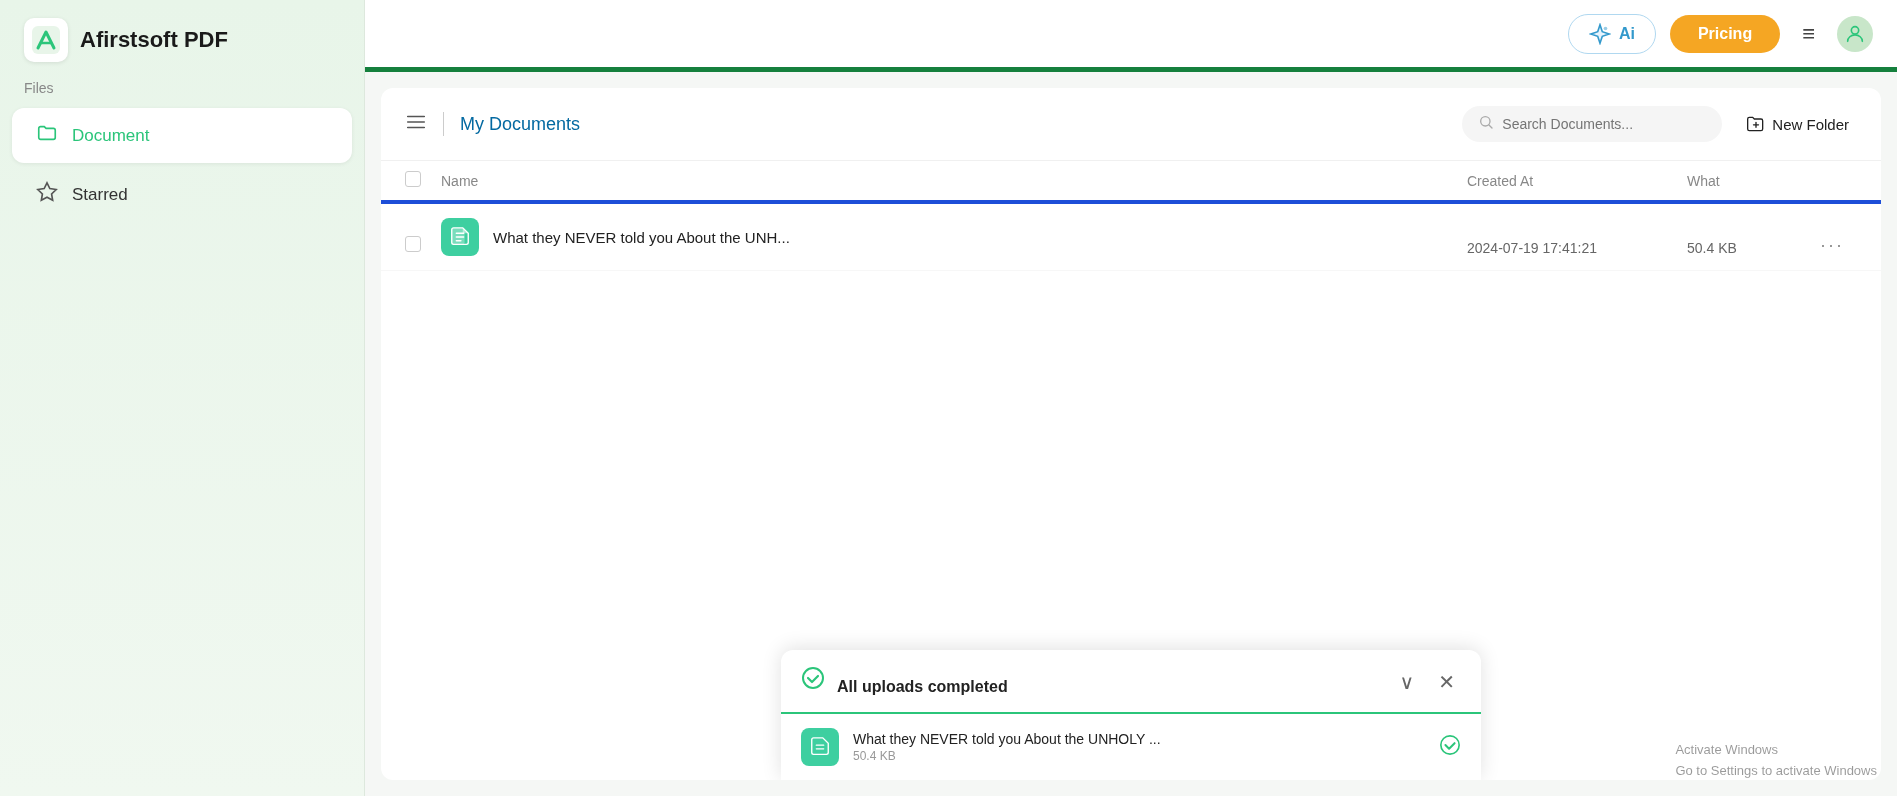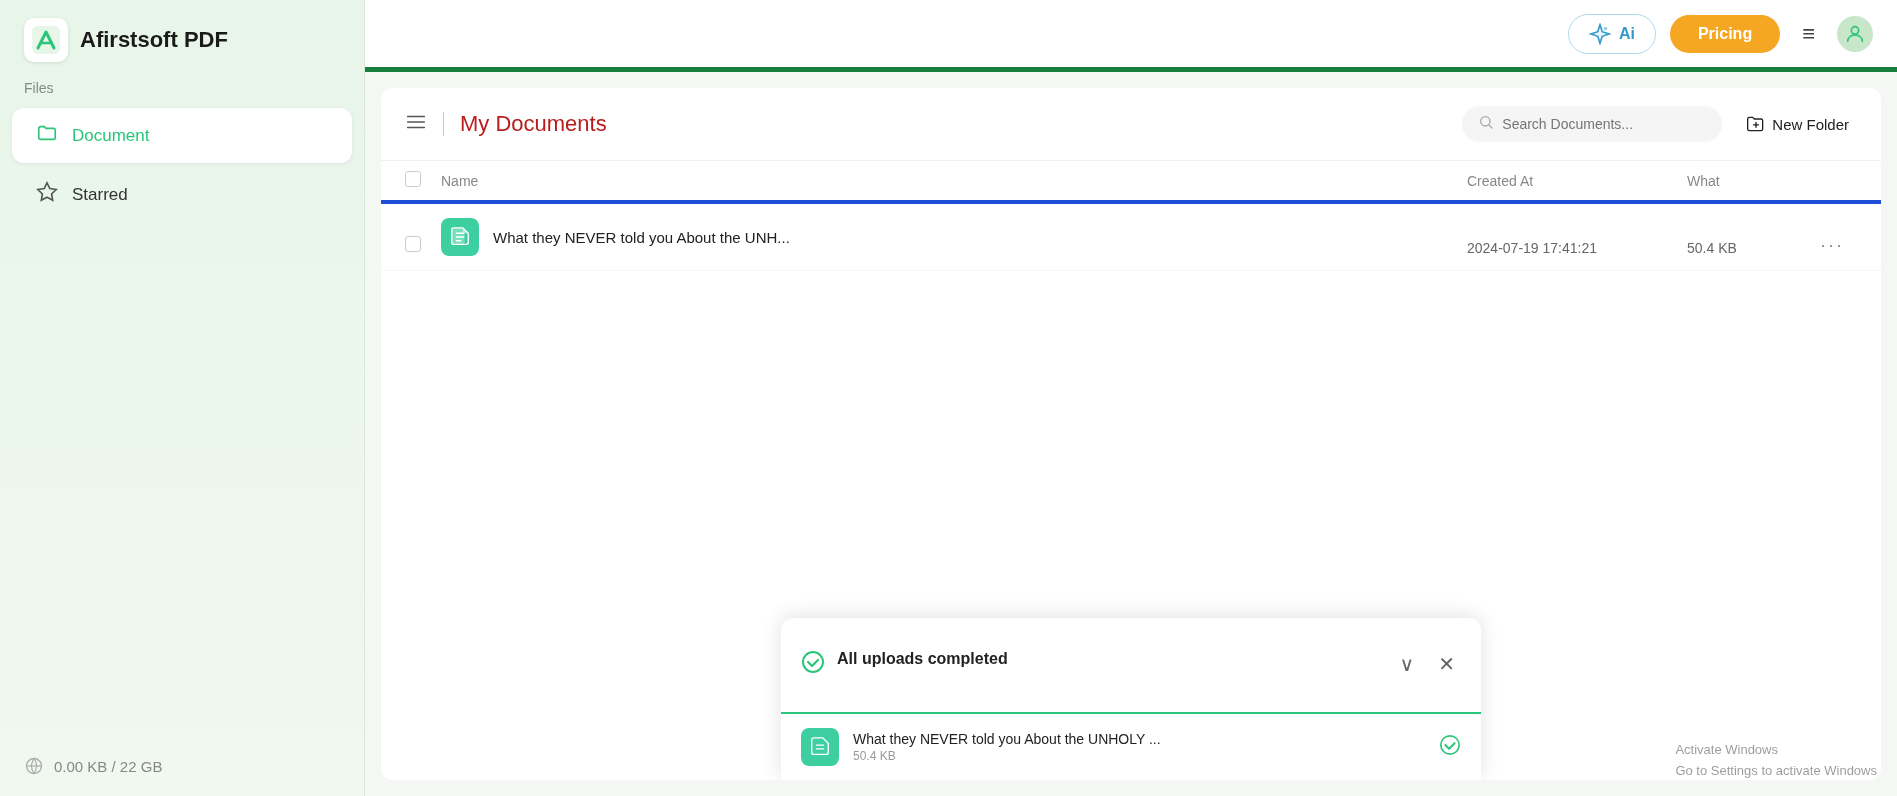--- a/index.html
+++ b/index.html
@@ -176,23 +176,23 @@
       color: #555;
       font-size: 20px;
       cursor: pointer;
     }
     .divider-v {
       width: 1px;
       height: 24px;
       background: #ccc;
     }
     .folder-title {
-      font-size: 22px;
+      font-size: 18px;
       font-weight: 500;
-      color: #b91c1c;
+      color: #0369a1;
       flex: 1;
     }
     .search-box {
       display: flex;
       align-items: center;
       background: #f5f5f5;
       border-radius: 24px;
       padding: 8px 16px;
       gap: 8px;
       width: 260px;
@@ -284,22 +284,22 @@
       left: 50%;
       transform: translateX(-50%);
       width: 700px;
       background: white;
       border-radius: 12px 12px 0 0;
       box-shadow: 0 -2px 20px rgba(0,0,0,0.12);
       overflow: hidden;
     }
     .upload-notif-header {
       display: flex;
-      align-items: flex-start;
-      padding: 32px 20px;
+      align-items: flex-end;
+      padding: 16px 20px;
       border-bottom: 2px solid #2bc57a;
       gap: 12px;
     }
     .upload-notif-title {
       flex: 1;
       font-size: 16px;
       font-weight: 600;
       color: #222;
     }
     .notif-action {
@@ -385,29 +385,20 @@
 
   <div class="nav-item">
     <span class="nav-icon">
       <svg width="22" height="22" viewBox="0 0 24 24" fill="none">
         <path d="M12 2l3.09 6.26L22 9.27l-5 4.87 1.18 6.88L12 17.77l-6.18 3.25L7 14.14 2 9.27l6.91-1.01L12 2z" stroke="#555" stroke-width="1.8" fill="none"></path>
       </svg>
     </span>
     <span>Starred</span>
   </div>
 
-  <div class="sidebar-bottom">
-    <svg width="20" height="20" viewBox="0 0 24 24" fill="none">
-      <path d="M3 12a9 9 0 1018 0A9 9 0 003 12z" stroke="#aaa" stroke-width="1.6" fill="none"></path>
-      <path d="M3 12h18" stroke="#aaa" stroke-width="1.4"></path>
-      <path d="M12 3c-2 3-3 6-3 9s1 6 3 9" stroke="#aaa" stroke-width="1.4" fill="none"></path>
-      <path d="M12 3c2 3 3 6 3 9s-1 6-3 9" stroke="#aaa" stroke-width="1.4" fill="none"></path>
-    </svg>
-    <span>0.00 KB / 22 GB</span>
-  </div>
 </div>
 
 <div class="main">
 
   <div class="topbar">
     <button class="ai-btn">
       <svg viewBox="0 0 24 24" fill="none" width="22" height="22">
         <path d="M12 2L14.5 9.5L22 12L14.5 14.5L12 22L9.5 14.5L2 12L9.5 9.5L12 2Z" stroke="#3399cc" stroke-width="1.8" fill="#e8f4fd"></path>
         <circle cx="18" cy="6" r="2" fill="#3399cc" opacity="0.5"></circle>
       </svg>

